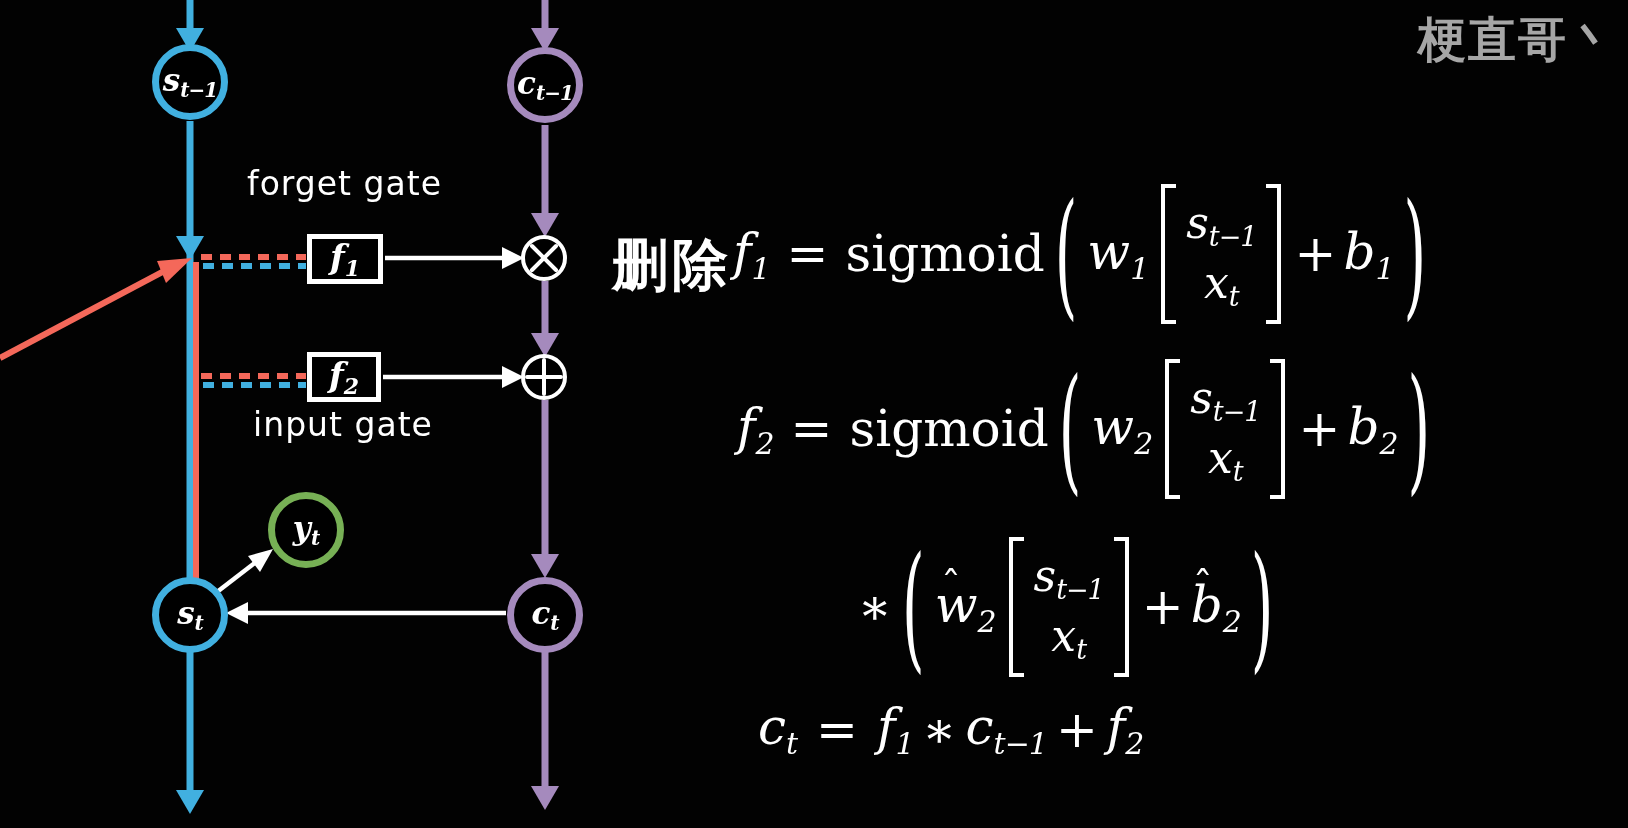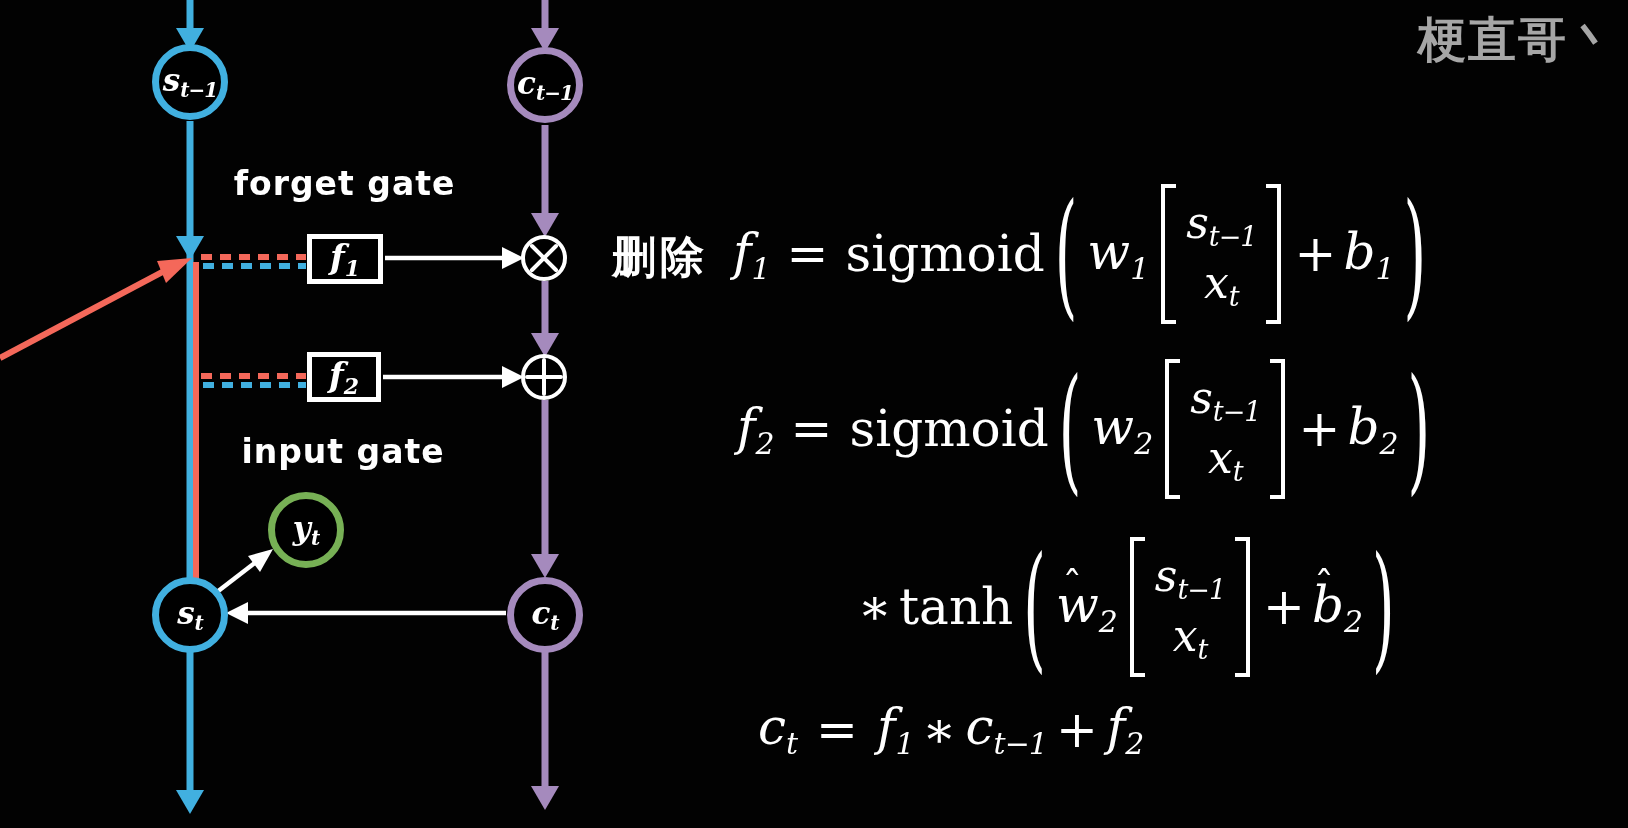--- a/index.html
+++ b/index.html
@@ -50,25 +50,25 @@
   
   .op{
     position:absolute;width:46px;height:46px;border:4px solid #fff;border-radius:50%;
     background:#000;
   }
   .op svg{width:100%;height:100%;display:block;}
   .op line{stroke:#fff;stroke-width:4;stroke-linecap:round;}
 
   
   .caption{
-    position:absolute;font-weight:700;font-size:33px;letter-spacing:1px;
+    position:absolute;font-weight:400;font-size:33px;letter-spacing:1px;
     font-family:"DejaVu Sans",sans-serif;text-align:center;white-space:nowrap;
   }
   .cjk{
-    position:absolute;font-weight:900;font-size:44px;letter-spacing:4px;
+    position:absolute;font-weight:900;font-size:56px;letter-spacing:4px;
     font-family:"DejaVu Sans",sans-serif;white-space:nowrap;
   }
   .watermark{
     position:absolute;top:8px;right:10px;font-size:48px;font-weight:700;
     color:var(--gray);letter-spacing:2px;white-space:nowrap;
   }
 
   
   .eq{
     position:absolute;display:flex;align-items:center;gap:7px;
@@ -184,21 +184,21 @@
       </svg>
   </div>
   <div class="op" style="left:521px;top:354px">
     <svg viewBox="0 0 38 38">
         <line x1="2" y1="19" x2="36" y2="19"></line>
         <line x1="19" y1="2" x2="19" y2="36"></line>
       </svg>
   </div>
 
   <div class="caption" style="left:232px;top:164px;width:225px">forget gate</div>
-  <div class="caption" style="left:232px;top:432px;width:222px">input gate</div>
+  <div class="caption" style="left:232px;top:405px;width:222px">input gate</div>
   <div class="cjk" style="left:612px;top:228px">删除</div>
 
   <div class="watermark">梗直哥丶</div>
 
   <div class="eq" style="left:733px;top:184px">
     <span class="v"><span class="it">f</span><sub>1</sub></span>
     <span class="rm rel">=</span>
     <span class="rm">sigmoid</span>
     <span class="paren">(</span>
     <span class="v"><span class="it">w</span><sub>1</sub></span>
@@ -229,21 +229,20 @@
       </span>
       <span class="br brr"></span>
     </span>
     <span class="rm">+</span>
     <span class="v"><span class="it">b</span><sub>2</sub></span>
     <span class="paren">)</span>
   </div>
 
   <div class="eq" style="left:858px;top:537px">
     <span class="rm">∗</span>
-    <span class="rm">tanh</span>
     <span class="paren">(</span>
     <span class="v hatv"><span class="hat">ˆ</span><span class="it">w</span><sub>2</sub></span>
     <span class="vec">
       <span class="br brl"></span>
       <span class="col">
         <span class="v"><span class="it">s</span><sub>t−1</sub></span>
         <span class="v"><span class="it">x</span><sub>t</sub></span>
       </span>
       <span class="br brr"></span>
     </span>

